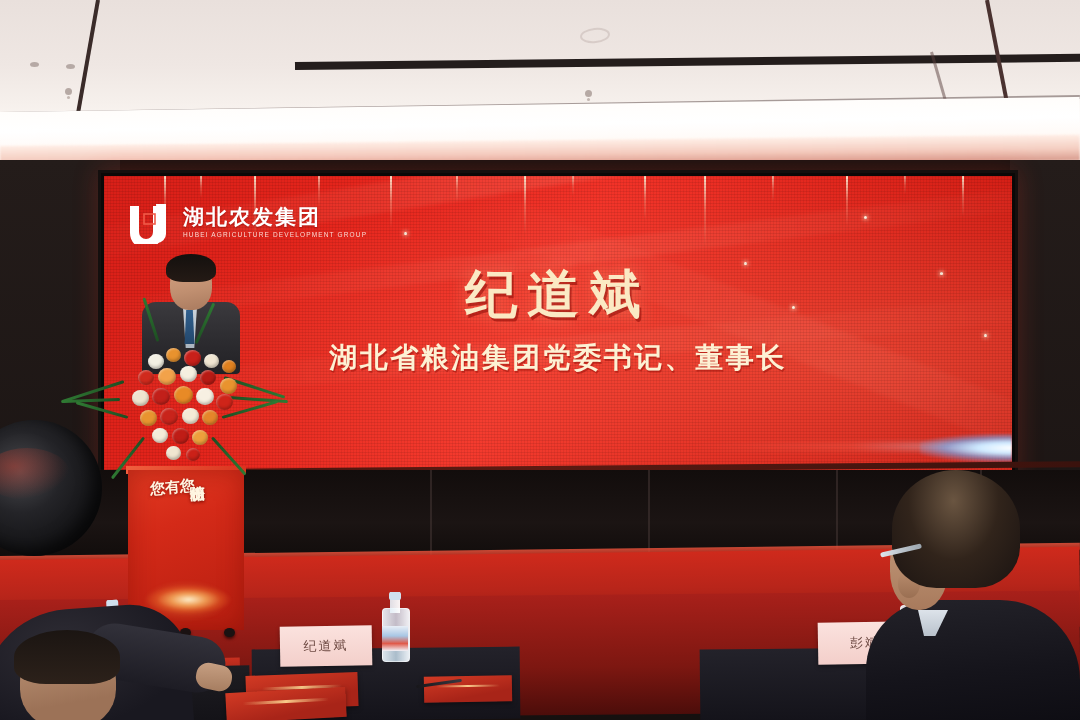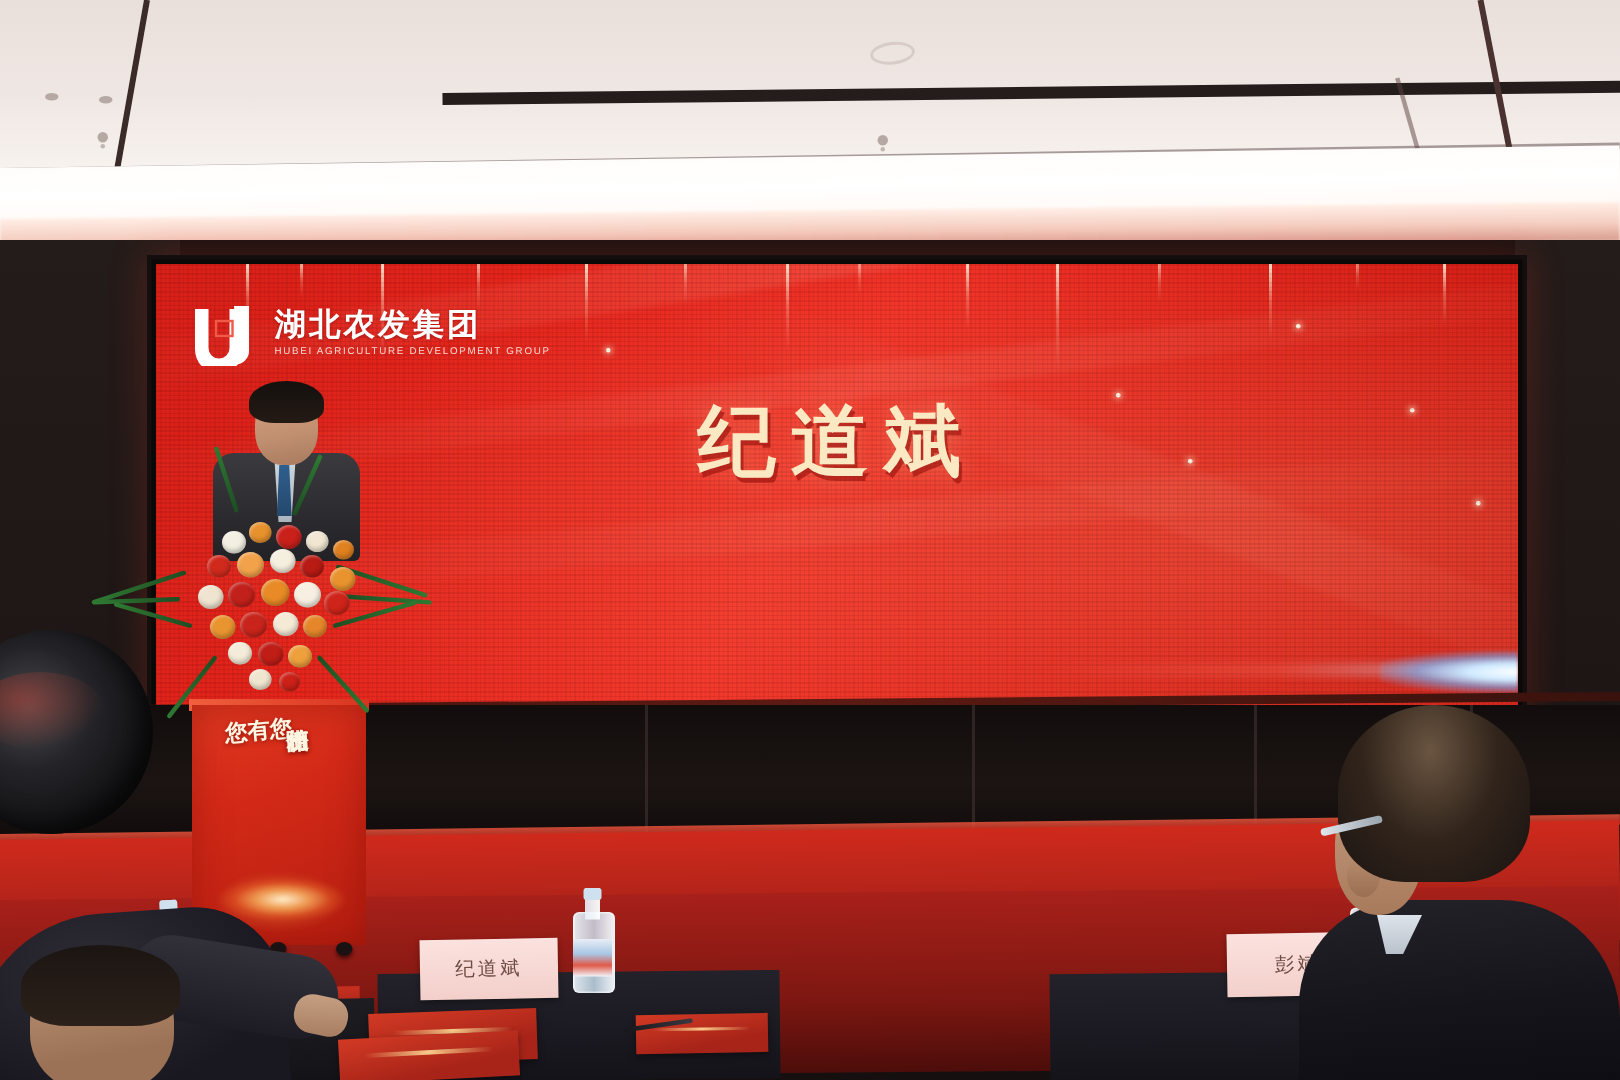--- a/index.html
+++ b/index.html
@@ -270,20 +270,21 @@
             <rect x="18" y="14" width="11" height="10" fill="none" stroke="#f05a48" stroke-width="1.6"></rect>
           </svg>
         </div>
         <div>
           <div id="logo-cn">湖北农发集团</div>
           <div id="logo-en">HUBEI AGRICULTURE DEVELOPMENT GROUP</div>
         </div>
       </div>
 
       <div id="headline">纪道斌</div>
+      <div id="subline">湖北省粮油集团党委书记、董事长</div>
 
       <div id="blue-streak"></div>
       <div id="blue-glow"></div>
     </div>
   </div>
 
   <div class="abs" id="stage-top-edge"></div>
   <div class="abs" id="stage-wall">
     <div class="wall-seam" style="left:168px;"></div>
     <div class="wall-seam" style="left:430px;"></div>

